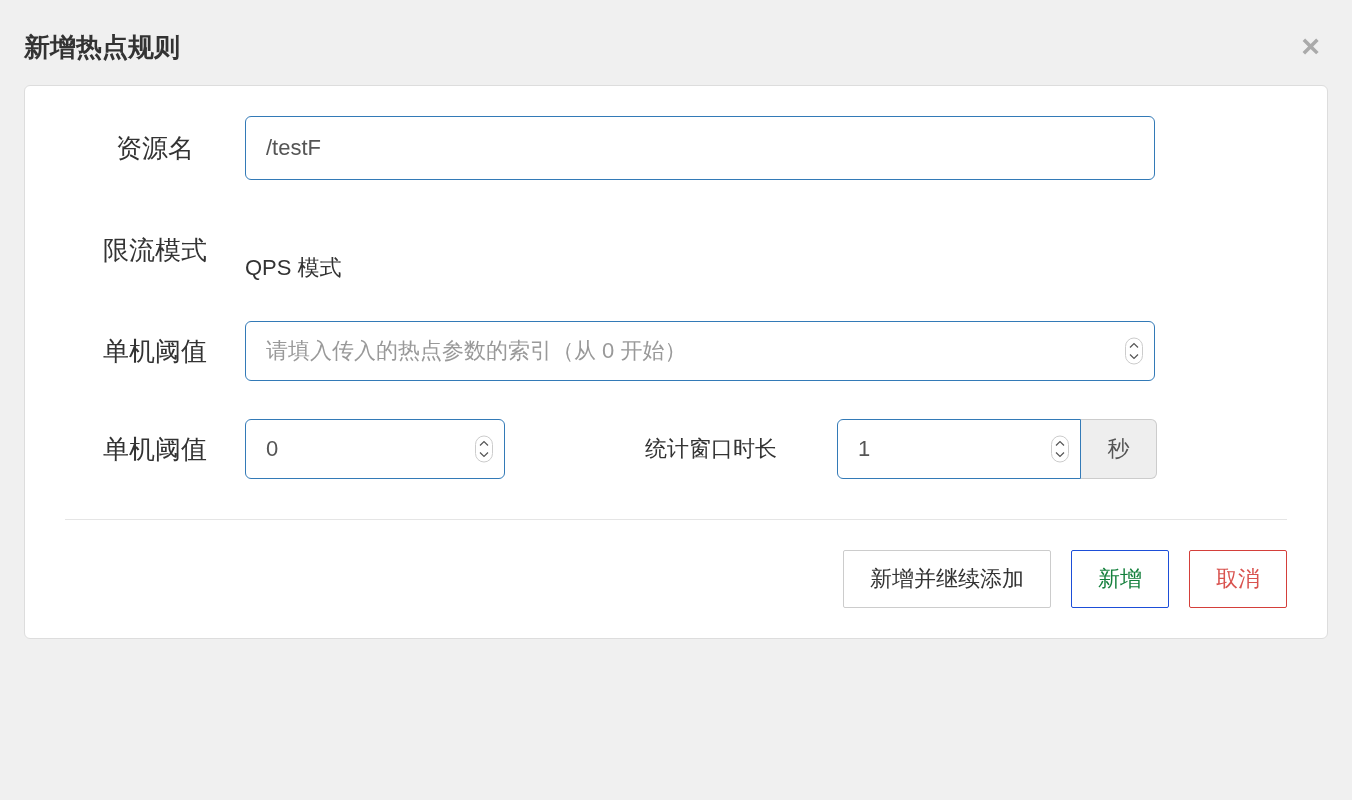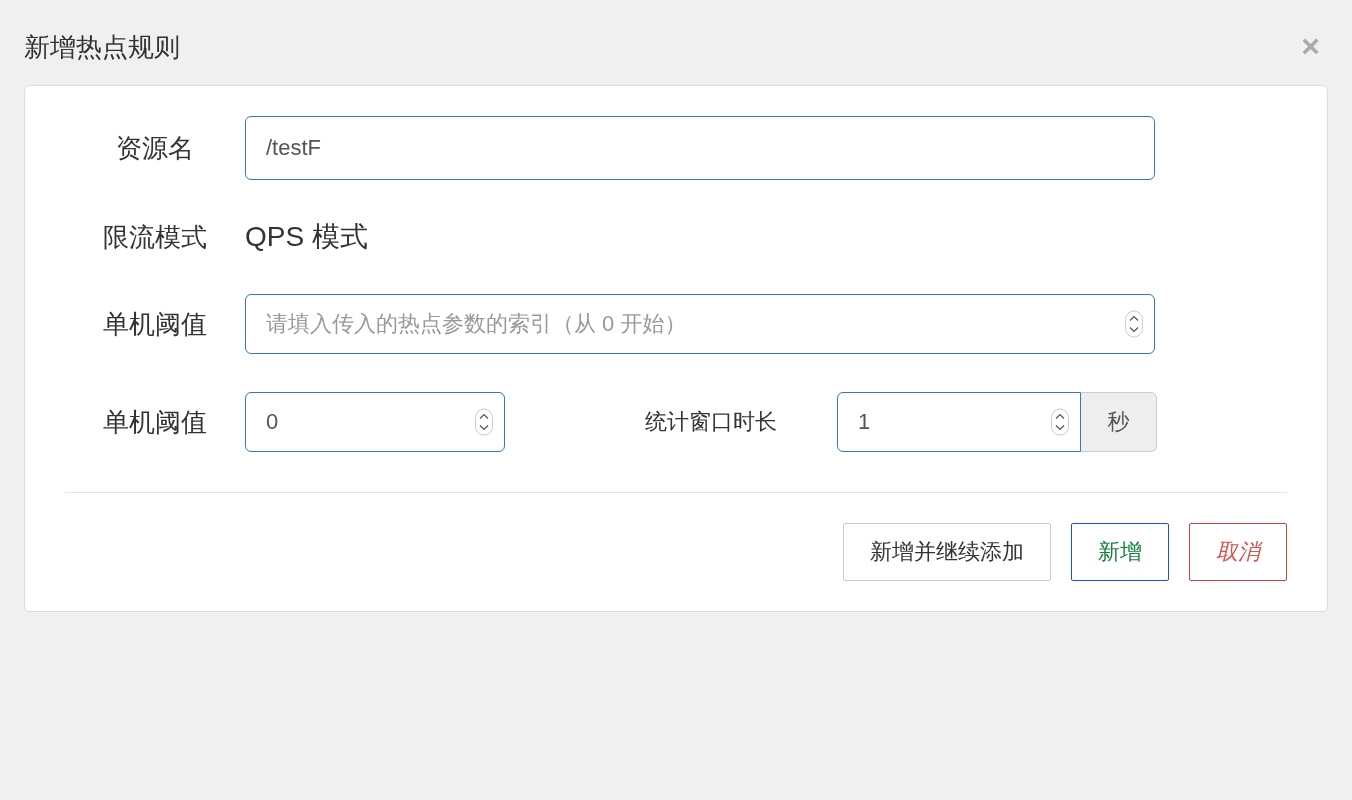--- a/index.html
+++ b/index.html
@@ -15,21 +15,21 @@
       overflow: hidden;
     }
     .modal-header {
       display: flex;
       justify-content: space-between;
       align-items: flex-start;
       padding: 30px 24px 20px 24px;
     }
     .modal-title {
       font-size: 26px;
-      font-weight: 400;
+      font-weight: 700;
       color: #333;
     }
     .close-btn {
       font-size: 32px;
       color: #aaa;
       cursor: pointer;
       line-height: 1;
       font-weight: bold;
       padding: 0 8px;
     }
@@ -120,22 +120,23 @@
       display: flex;
       align-items: center;
       justify-content: center;
       cursor: pointer;
     }
     .spinner-btn svg {
       width: 10px;
       height: 6px;
     }
     .static-text {
-      font-size: 28px;
-      color: #333;
+      font-size: 22px;
+      color: #333;
+      margin-top: 35px;
     }
     .threshold-row {
       display: flex;
       align-items: center;
       width: 100%;
     }
     .threshold-group {
       display: flex;
       align-items: center;
     }
@@ -198,21 +199,20 @@
       border: 1px solid #ccc;
       color: #333;
     }
     .btn-success {
       border: 1px solid #1d4ed8;
       color: #15803d;
     }
     .btn-danger {
       border: 1px solid #d43f3a;
       color: #d9534f;
-      font-style: italic;
     }
   </style>
 </head>
 <body>
 
 <div class="modal-header">
   <div class="modal-title">新增热点规则</div>
   <div class="close-btn">×</div>
 </div>
 

